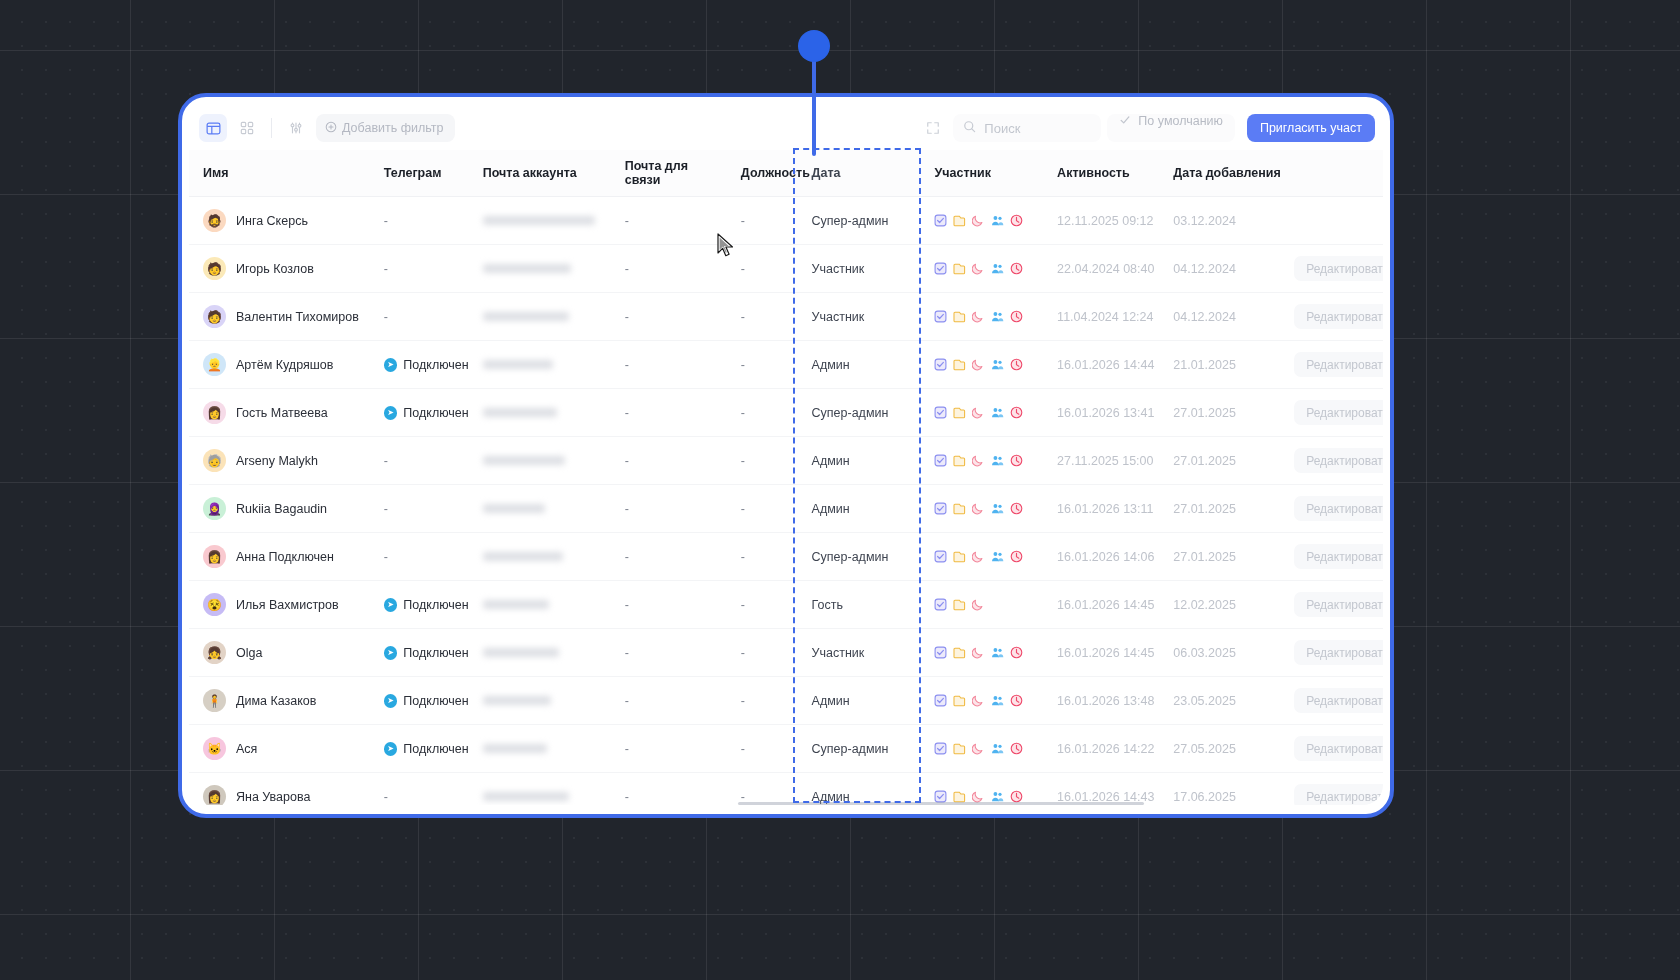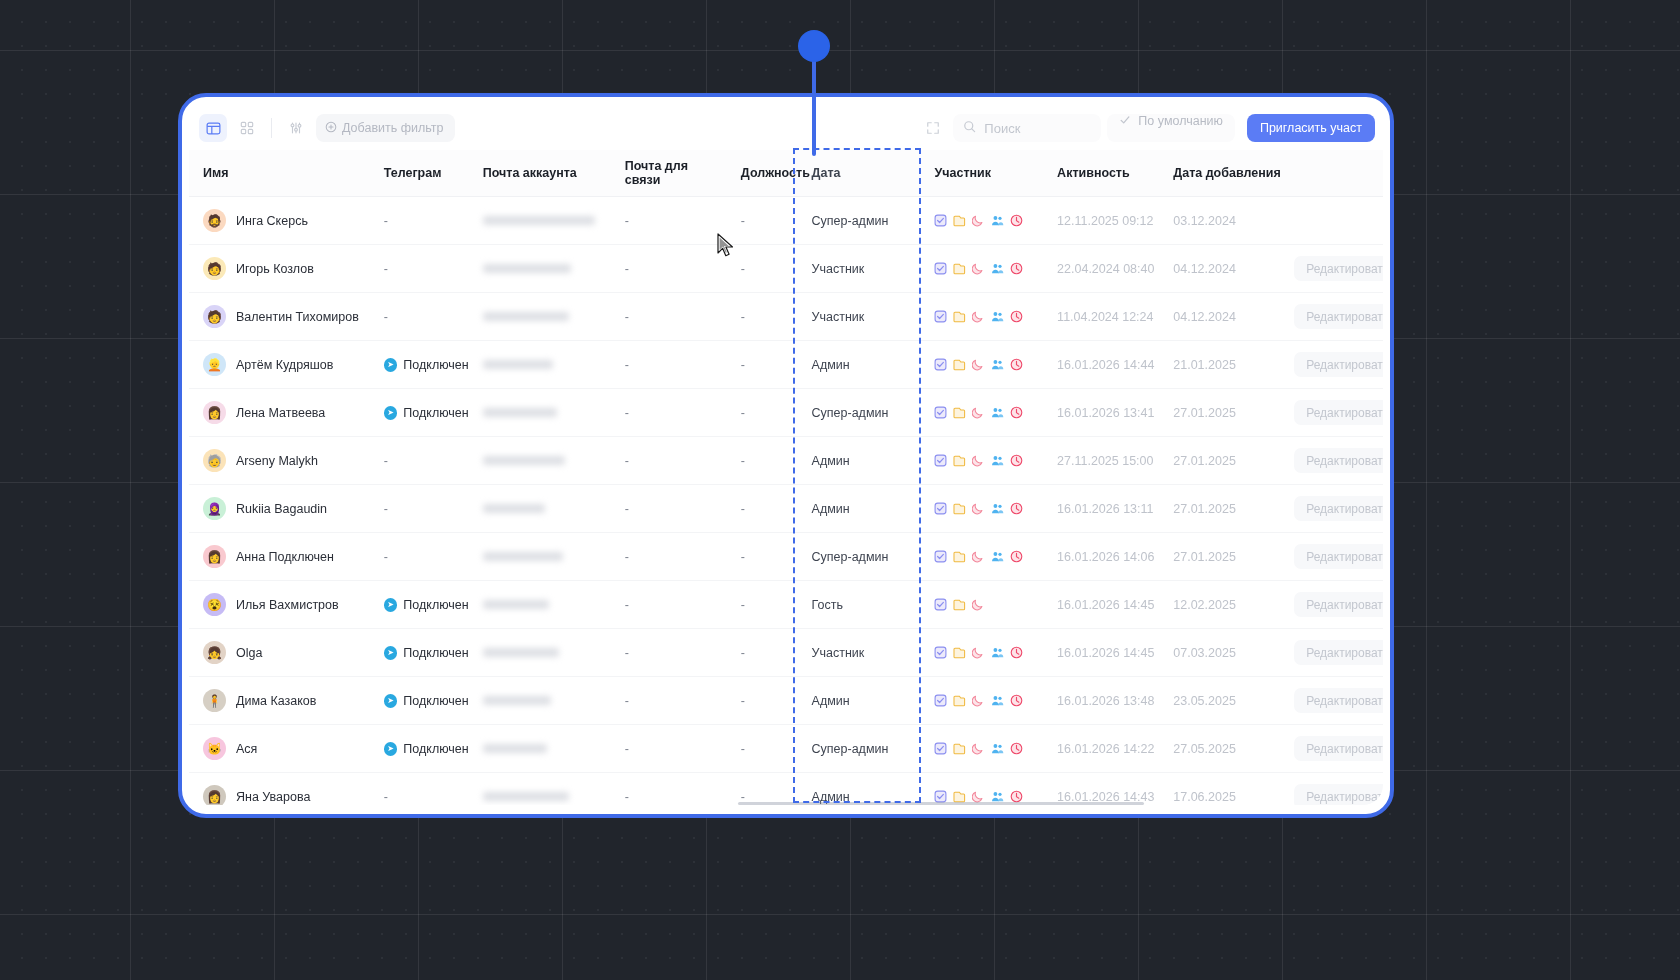--- a/index.html
+++ b/index.html
@@ -553,21 +553,21 @@
               <td>
                 <div class="btns-cell">
                   <span class="ghost-btn">Редактировать</span>
                 </div>
               </td>
             </tr>
             <tr>
               <td>
                 <div class="name-cell">
       <span class="avatar" style="background:#f6dbe8">👩</span>
-      <span class="name-txt">Лена Матвеева</span>
+      <span class="name-txt">Гость Матвеева</span>
     </div>
               </td>
               <td>
                 <div class="tg-cell cell-pad">
         <span class="tg-ico">➤</span>
         <span class="name-txt">Подключен</span>
                 </div>
               </td>
               <td><span class="cell-pad" style="display:inline-block"><span class="blurred" style="width:74px"></span></span></td>
               <td><span class="cell-pad dash">-</span></td>
@@ -867,21 +867,21 @@
           </span>
                   <span class="ac">
             <svg width="13" height="13" viewBox="0 0 13 13" fill="none">
                       <circle cx="6.5" cy="6.5" r="5.3" fill="#fde3e8" stroke="#ef4a6b" stroke-width="1.1"></circle>
                       <path d="M6.5 3.4v3.3l2.3 1.5" stroke="#ef4a6b" stroke-width="1.15" fill="none" stroke-linecap="round"></path>
                     </svg>
           </span>
                 </div>
               </td>
               <td><span class="cell-pad muted">16.01.2026 14:45</span></td>
-              <td><span class="cell-pad muted">07.03.2025</span></td>
+              <td><span class="cell-pad muted">06.03.2025</span></td>
               <td>
                 <div class="btns-cell">
                   <span class="ghost-btn">Редактировать</span>
                 </div>
               </td>
             </tr>
             <tr>
               <td>
                 <div class="name-cell">
       <span class="avatar" style="background:#d6cfc4">🧍</span>

